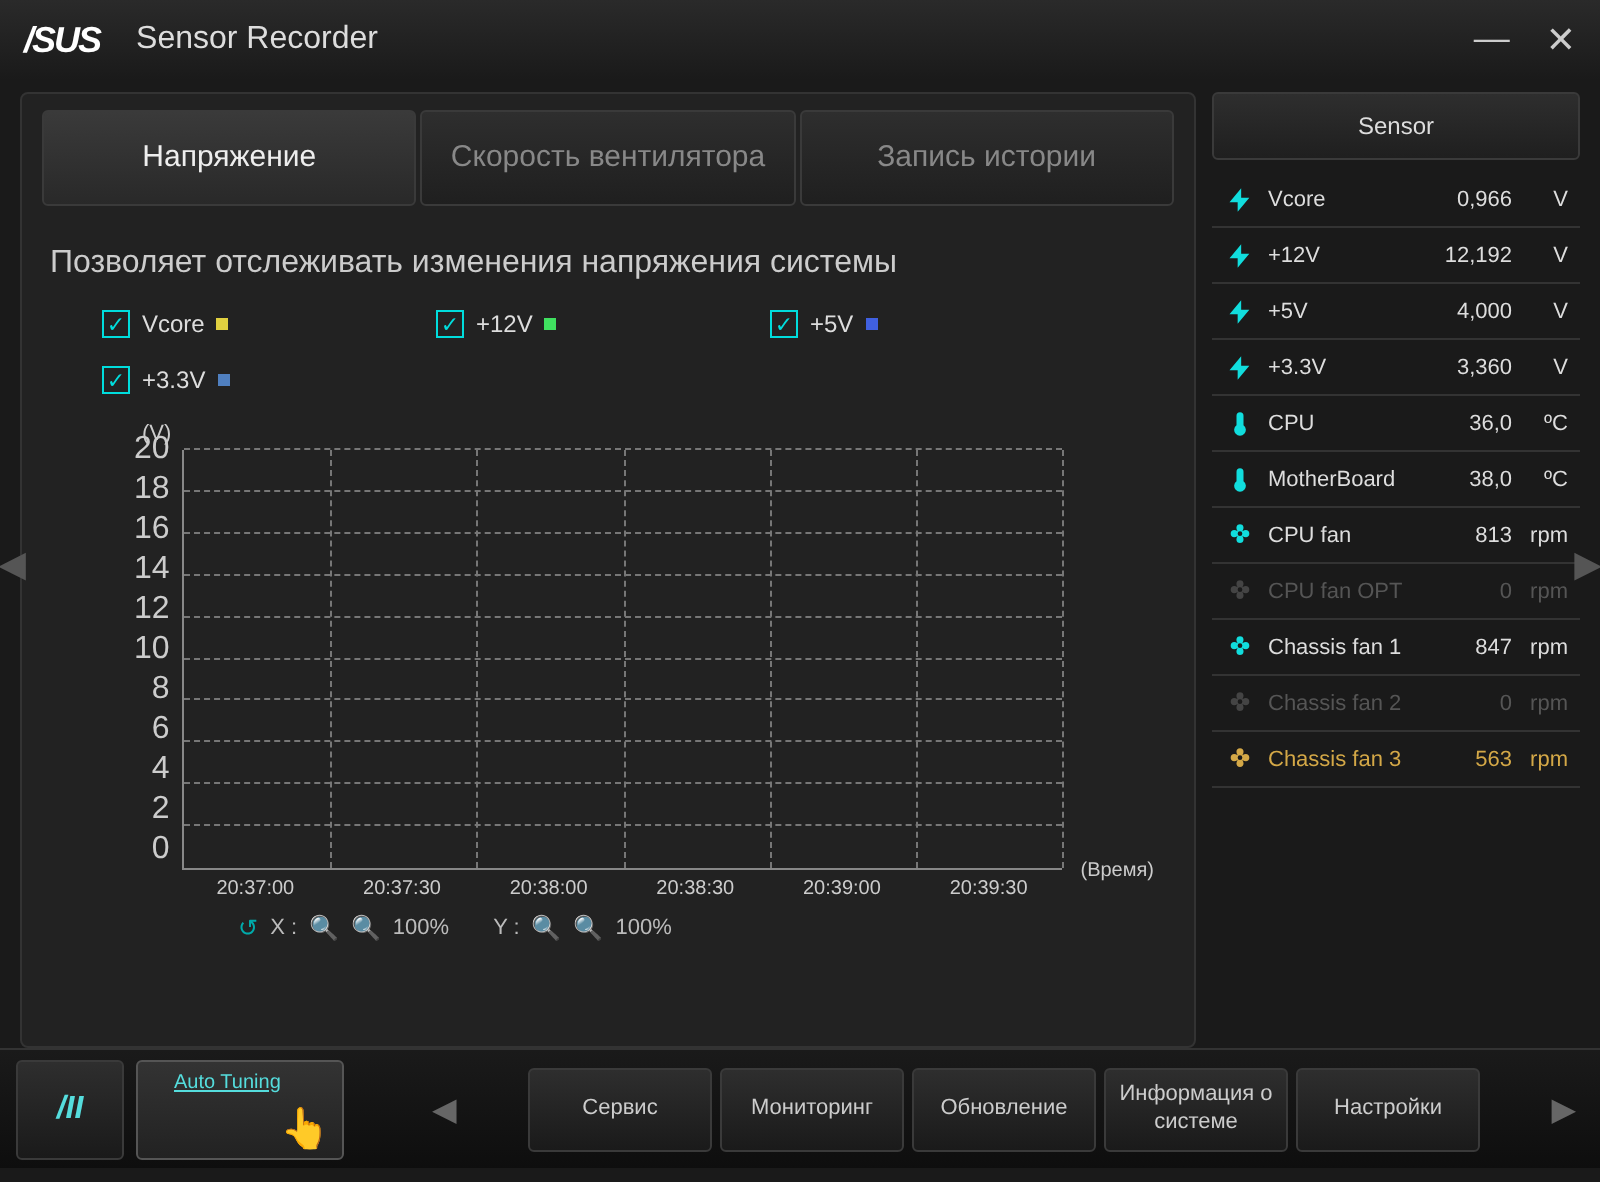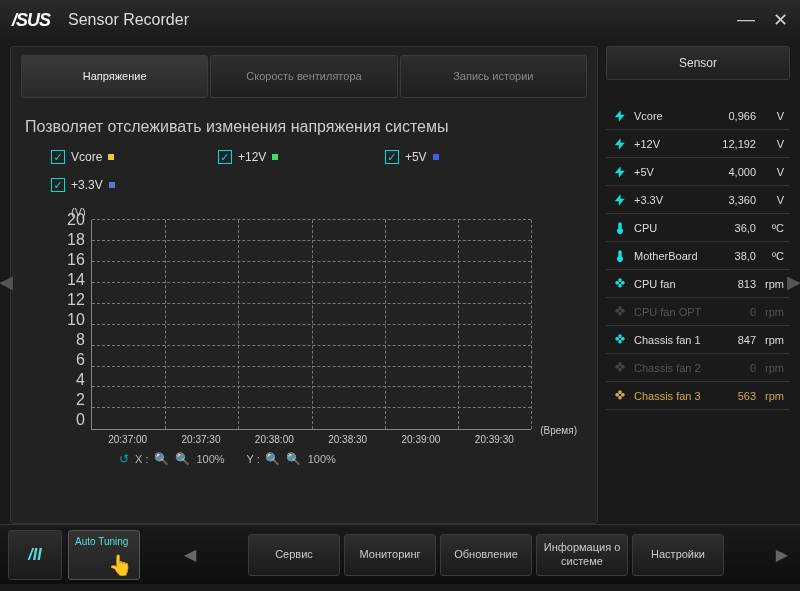--- a/index.html
+++ b/index.html
@@ -12,21 +12,21 @@
 .win-controls { margin-left: auto; display: flex; gap: 18px; }
 .win-btn { color: #ccc; cursor: pointer; font-size: 18px; }
 
 .content { display: flex; padding: 6px 10px 0 10px; height: 484px; position: relative; }
 .side-arrow { width: 16px; display: flex; align-items: center; justify-content: center; color: #555; font-size: 18px; cursor: pointer; position: absolute; top: 50%; transform: translateY(-50%); }
 .side-arrow.left { left: -2px; }
 .side-arrow.right { right: -2px; }
 
 .main-panel { width: 588px; background: #222; border: 1px solid #333; border-radius: 4px; padding: 8px 10px; }
 .tabs { display: flex; gap: 2px; margin-bottom: 10px; }
-.tab { background: linear-gradient(#2e2e2e,#1f1f1f); border: 1px solid #3a3a3a; padding: 14px 0; font-size: 11px; color: #888; cursor: pointer; text-align: center; border-radius: 3px; line-height: 1.2; min-height: 32px; display: flex; align-items: center; justify-content: center; flex: 1; }
+.tab { background: linear-gradient(#2e2e2e,#1f1f1f); border: 1px solid #3a3a3a; padding: 14px 0; font-size: 15px; color: #888; cursor: pointer; text-align: center; border-radius: 3px; line-height: 1.2; min-height: 32px; display: flex; align-items: center; justify-content: center; flex: 1; }
 .tab.active { color: #eee; background: linear-gradient(#3a3a3a,#292929); }
 
 .description { color: #ccc; font-size: 16px; padding: 10px 4px 14px; }
 
 .checkboxes { display: flex; flex-wrap: wrap; padding: 0 30px; }
 .cb-item { display: flex; align-items: center; gap: 6px; width: 33%; margin-bottom: 14px; font-size: 12px; color: #ddd; }
 .cb { width: 14px; height: 14px; border: 1px solid #0dd; display: flex; align-items: center; justify-content: center; color: #0dd; font-size: 11px; }
 .color-sq { width: 6px; height: 6px; display: inline-block; }
 
 .chart-area { position: relative; height: 260px; margin: 0 8px; }
@@ -35,32 +35,32 @@
 .y-axis { position: absolute; left: 38px; top: 14px; height: 210px; display: flex; flex-direction: column; justify-content: space-between; text-align: right; font-size: 16px; color: #ccc; }
 .y-axis span { height: 10px; line-height: 10px; transform: translateY(-5px); }
 .grid { position: absolute; left: 62px; top: 14px; width: 440px; height: 210px; border-left: 1px solid #888; border-bottom: 1px solid #888; }
 .hline { position: absolute; left: 0; right: 0; border-top: 1px dashed #777; }
 .vline { position: absolute; top: 0; bottom: 0; border-left: 1px dashed #777; }
 .x-axis { position: absolute; left: 62px; top: 228px; width: 440px; display: flex; justify-content: space-around; font-size: 10px; color: #ccc; }
 .zoom-bar { position: absolute; left: 90px; top: 246px; font-size: 11px; color: #bbb; display: flex; align-items: center; gap: 6px; }
 .zoom-icon { color: #0aa; font-size: 12px; }
 
 .sensor-panel { flex: 1; margin-left: 8px; }
-.sensor-header { background: linear-gradient(#2e2e2e,#1f1f1f); border: 1px solid #3a3a3a; padding: 9px 12px; text-align: center; font-size: 12px; color: #ddd; border-radius: 3px; margin-bottom: 22px; }
+.sensor-header { background: linear-gradient(#2e2e2e,#1f1f1f); border: 1px solid #3a3a3a; padding: 9px 12px; text-align: center; font-size: 12px; color: #ddd; border-radius: 3px; margin-bottom: 6px; }
 .sensor-row { display: flex; align-items: center; padding: 5px 6px; border-bottom: 1px solid #333; font-size: 11px; min-height: 28px; }
 .sensor-icon { width: 16px; height: 16px; margin-right: 6px; display: flex; align-items: center; justify-content: center; }
 .sensor-name { flex: 1; color: #ddd; }
 .sensor-value { color: #ddd; text-align: right; margin-right: 4px; }
 .sensor-unit { color: #ddd; width: 24px; text-align: right; }
 .sensor-row.dim .sensor-name, .sensor-row.dim .sensor-value, .sensor-row.dim .sensor-unit { color: #555; }
 .sensor-row.highlight .sensor-name, .sensor-row.highlight .sensor-value, .sensor-row.highlight .sensor-unit { color: #d4a847; }
 
 .bottom-bar { height: 60px; background: linear-gradient(#1a1a1a,#0e0e0e); display: flex; align-items: center; padding: 0 8px; border-top: 1px solid #333; }
 .logo-btn { width: 54px; height: 50px; background: linear-gradient(#2e2e2e,#1a1a1a); border: 1px solid #3a3a3a; border-radius: 3px; display: flex; align-items: center; justify-content: center; color: #5dd; font-style: italic; font-weight: bold; font-size: 16px; margin-right: 6px; }
-.auto-tuning { width: 72px; height: 50px; background: linear-gradient(#333,#222); border: 1px solid #555; border-radius: 3px; padding: 5px 6px; font-size: 10px; color: #5dd; position: relative; margin-right: 40px; cursor: pointer; }
+.auto-tuning { width: 104px; height: 50px; background: linear-gradient(#333,#222); border: 1px solid #555; border-radius: 3px; padding: 5px 18px; font-size: 10px; color: #5dd; position: relative; margin-right: 40px; cursor: pointer; text-decoration: underline; }
 .cursor-img { position: absolute; bottom: 2px; right: 6px; font-size: 20px; }
 .nav-arrow { color: #666; font-size: 16px; padding: 0 4px; cursor: pointer; }
 .menu-btns { display: flex; gap: 4px; flex: 1; justify-content: center; }
 .menu-btn { background: linear-gradient(#2e2e2e,#1a1a1a); border: 1px solid #3a3a3a; border-radius: 3px; padding: 0 4px; font-size: 11px; color: #ccc; cursor: pointer; height: 42px; width: 92px; display: flex; align-items: center; justify-content: center; text-align: center; line-height: 1.2; }
 </style>
 </head>
 <body>
 
 <div class="window">
 

